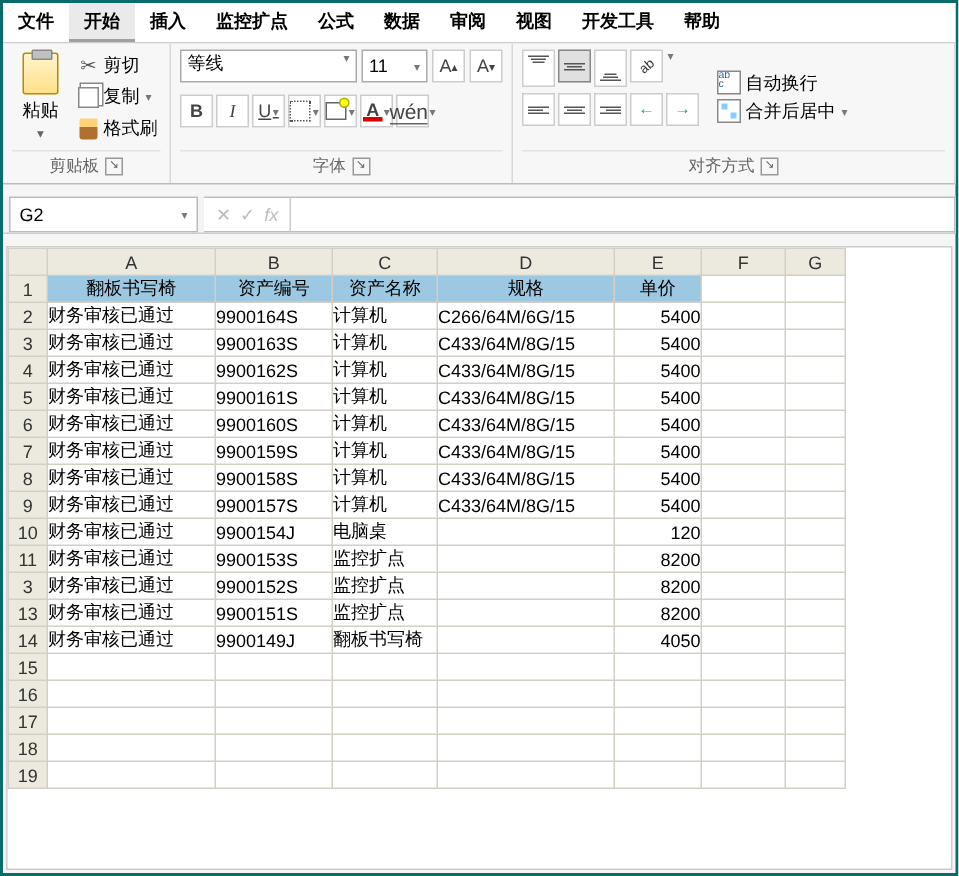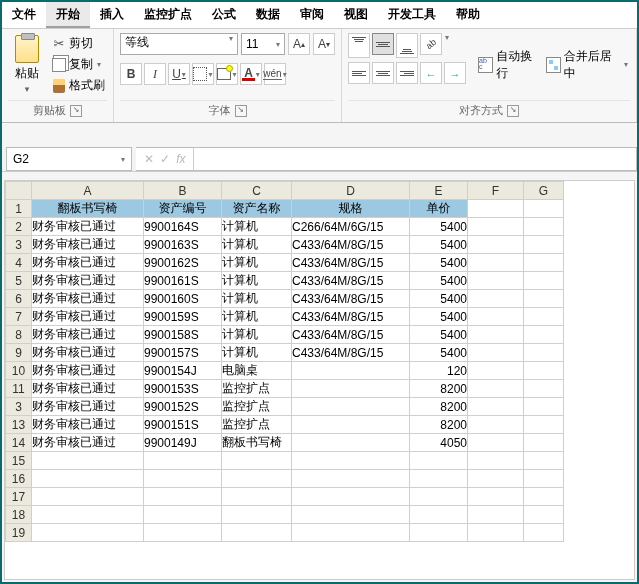--- a/index.html
+++ b/index.html
@@ -36,43 +36,43 @@
   .font-size{width:34px;height:20px;border:1px solid #aaa;background:#fff;padding:0 4px;display:flex;align-items:center;justify-content:space-between;}
   .btn-sm{width:20px;height:20px;border:1px solid #ccc;background:#fff;display:flex;align-items:center;justify-content:center;font-size:12px;color:#444;}
   .font-row2{display:flex;gap:2px;align-items:center;margin-top:4px;}
   .btn-sm.b{font-weight:bold;}
   .btn-sm.i{font-style:italic;font-family:serif;}
   .btn-sm.u{text-decoration:underline;}
   .border-ic{width:12px;height:12px;border:1px dotted #555;}
   .fill-ic{width:12px;height:10px;background:#fff;border:1px solid #666;position:relative;}
   .fill-ic::after{content:"";position:absolute;right:-3px;top:-4px;width:5px;height:5px;background:#ff0;border:1px solid #aa0;border-radius:50%;}
   .fontcolor-ic{font-weight:bold;border-bottom:3px solid #d00;line-height:10px;padding:0 2px;}
-  .phonetic{font-size:10px;border-bottom:1px solid #666;}
+  .phonetic{font-size:14px;border-bottom:1px solid #666;}
   
   
   .align-col{display:flex;flex-direction:column;gap:4px;}
   .align-row{display:flex;gap:2px;}
   .al{width:20px;height:20px;border:1px solid #ccc;background:#fff;display:flex;flex-direction:column;justify-content:center;align-items:center;gap:1px;}
   .al.sel{background:#e0e0e0;border-color:#888;}
   .al span{display:block;height:1px;background:#555;}
   .al .w8{width:10px;} .al .w12{width:14px;} .al .w6{width:8px;}
   .al.top{justify-content:flex-start;padding-top:3px;} .al.bot{justify-content:flex-end;padding-bottom:3px;}
   .al.left span{align-self:flex-start;margin-left:3px;} .al.right span{align-self:flex-end;margin-right:3px;}
   .indent{width:20px;height:20px;border:1px solid #ccc;background:#fff;font-size:11px;display:flex;align-items:center;justify-content:center;color:#2a6;}
   .rot{width:20px;height:20px;border:1px solid #ccc;background:#fff;display:flex;align-items:center;justify-content:center;}
   .rot::before{content:"ab";font-size:9px;transform:rotate(-40deg);color:#333;}
-  .align-right{display:flex;gap:0;justify-content:center;margin-left:6px;}
+  .align-right{display:flex;flex-direction:column;gap:0;justify-content:center;margin-left:6px;}
   .align-right .opt{display:flex;align-items:center;gap:3px;padding:1px 2px;}
   .wrap-ic{width:14px;height:14px;border:1px solid #888;background:#fff;font-size:7px;line-height:6px;overflow:hidden;color:#36a;}
   .merge-ic{width:14px;height:14px;border:1px solid #888;background:#fff;position:relative;}
   .merge-ic::before{content:"";position:absolute;left:2px;top:2px;width:4px;height:4px;background:#8cf;}
   .merge-ic::after{content:"";position:absolute;right:2px;bottom:2px;width:4px;height:4px;background:#8cf;}
   
   
-  .fxbar{display:flex;align-items:flex-start;background:#f3f3f3;border-bottom:1px solid #ccc;height:24px;margin-top:24px;}
+  .fxbar{display:flex;align-items:flex-start;background:#f3f3f3;border-bottom:1px solid #ccc;height:24px;margin-top:8px;}
   .namebox{width:112px;height:22px;background:#fff;border:1px solid #bbb;margin:0 4px;display:flex;align-items:center;justify-content:space-between;padding:0 6px;}
   .fx-btns{display:flex;align-items:center;gap:6px;padding:0 8px;color:#bbb;border-right:1px solid #ccc;height:22px;background:#fff;border-top:1px solid #bbb;border-bottom:1px solid #bbb;}
   .fx-btns span{font-size:12px;}
   .fx-input{flex:1;height:22px;background:#fff;border:1px solid #bbb;border-left:none;padding:0 6px;display:flex;align-items:center;}
   
   
   .sheet-wrap{flex:1;overflow:auto;background:#fff;margin:8px 2px 2px 2px;border:1px solid #ccc;}
   table.sheet{border-collapse:collapse;table-layout:fixed;}
   table.sheet th,table.sheet td{border:1px solid #d4cfc6;padding:0;height:18px;box-sizing:border-box;font-size:12px;overflow:hidden;white-space:nowrap;}
   table.sheet th{background:#eceadf;font-weight:normal;color:#333;}

